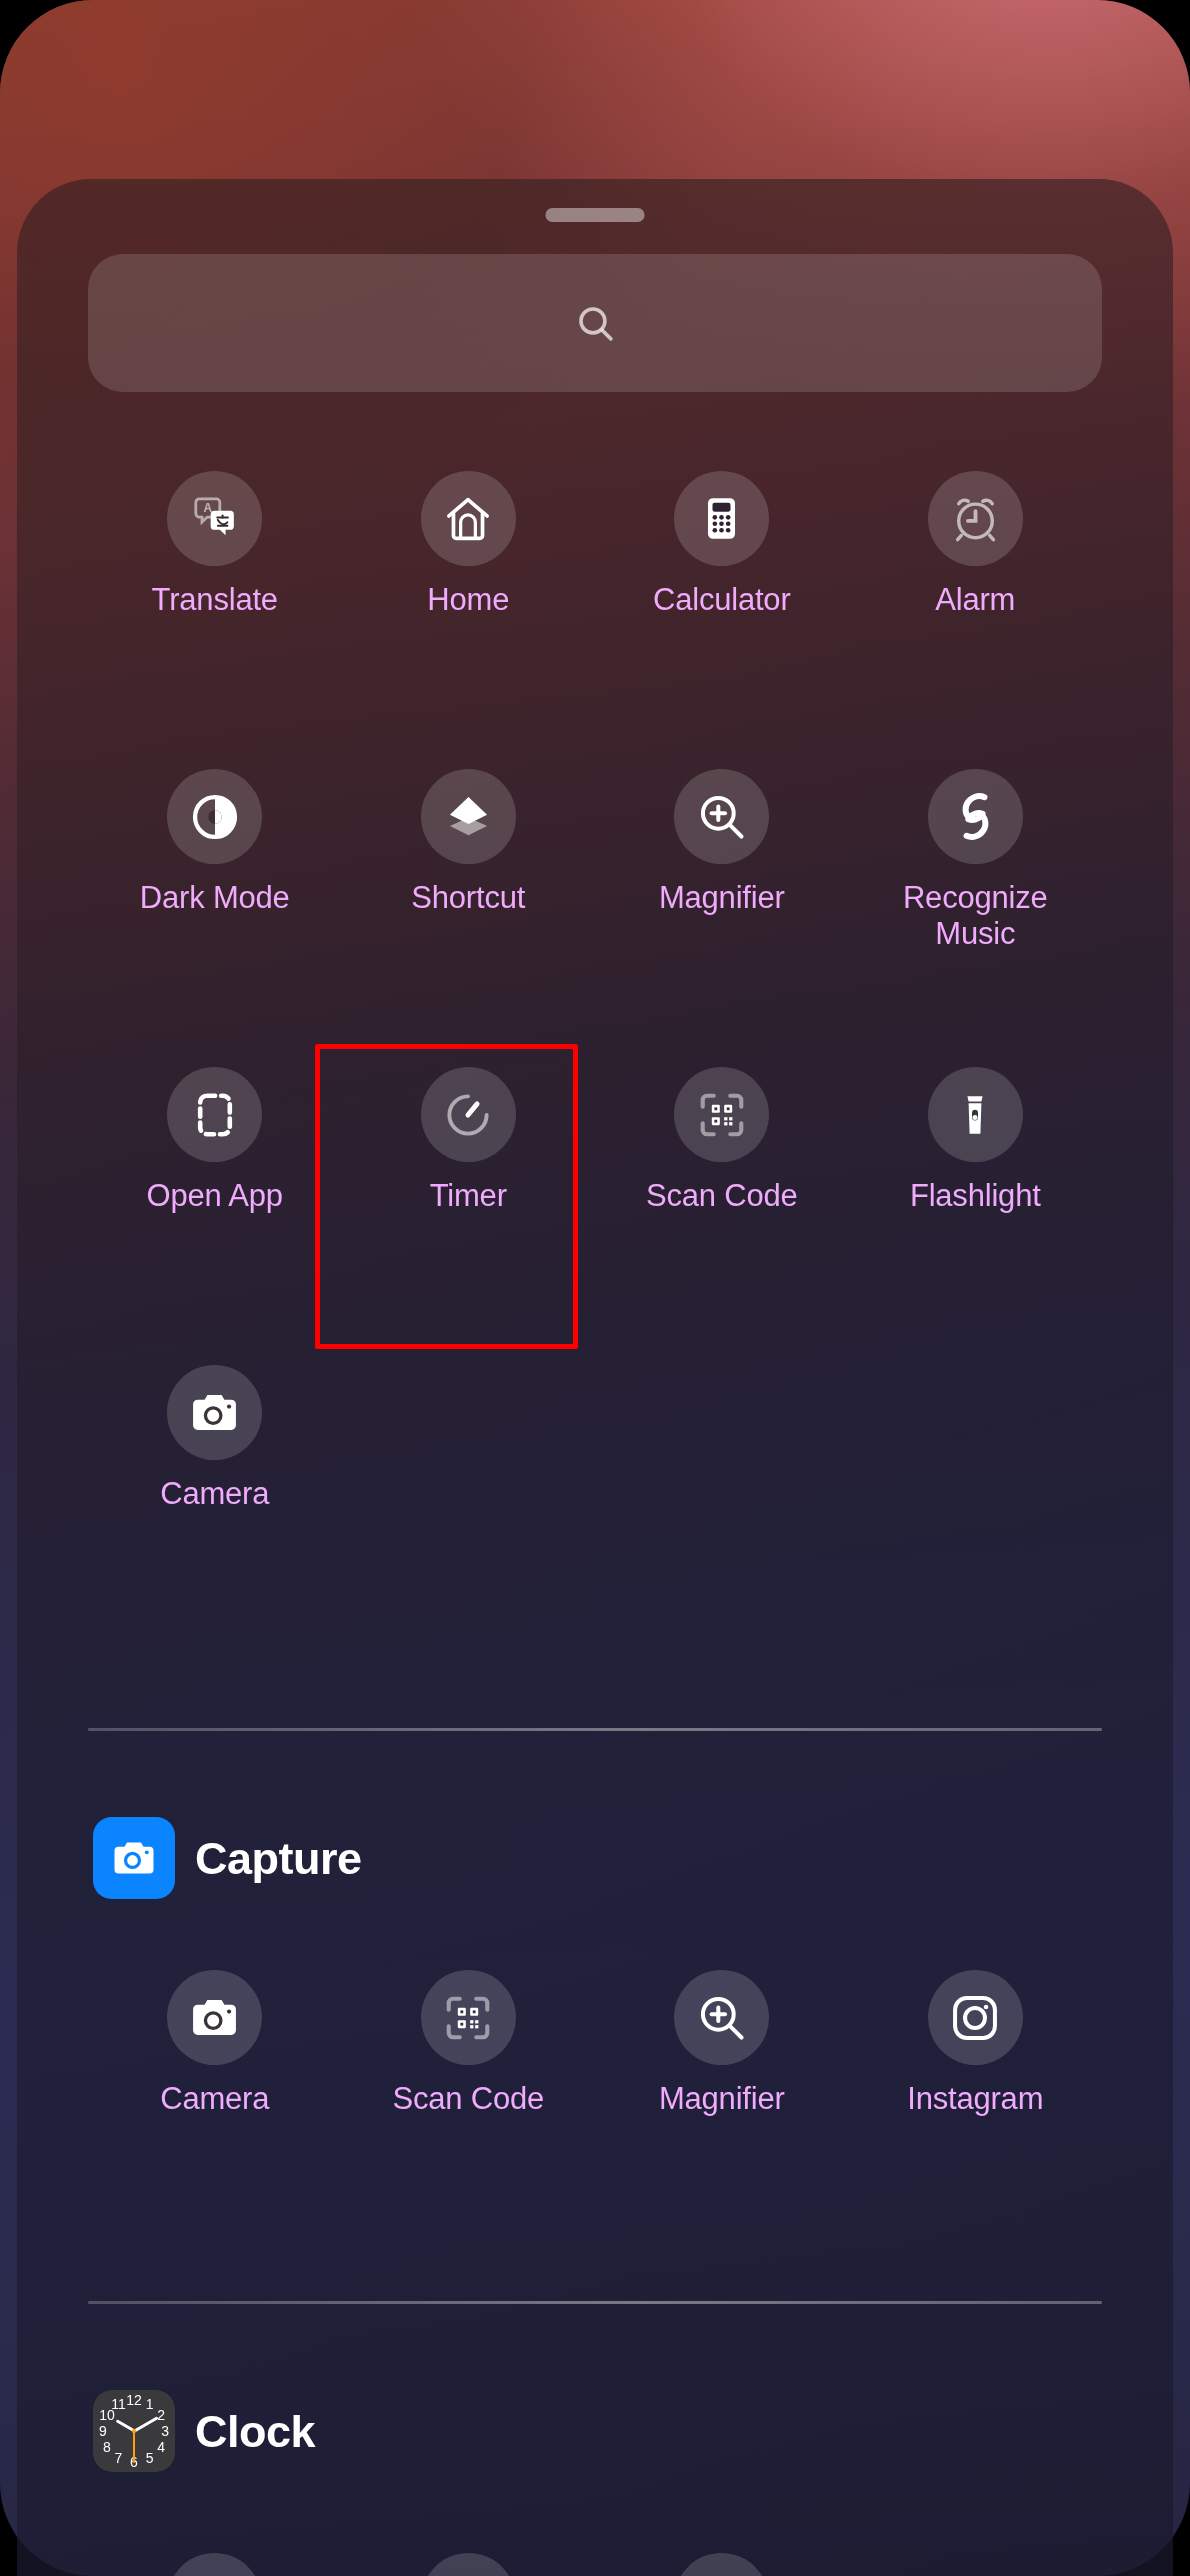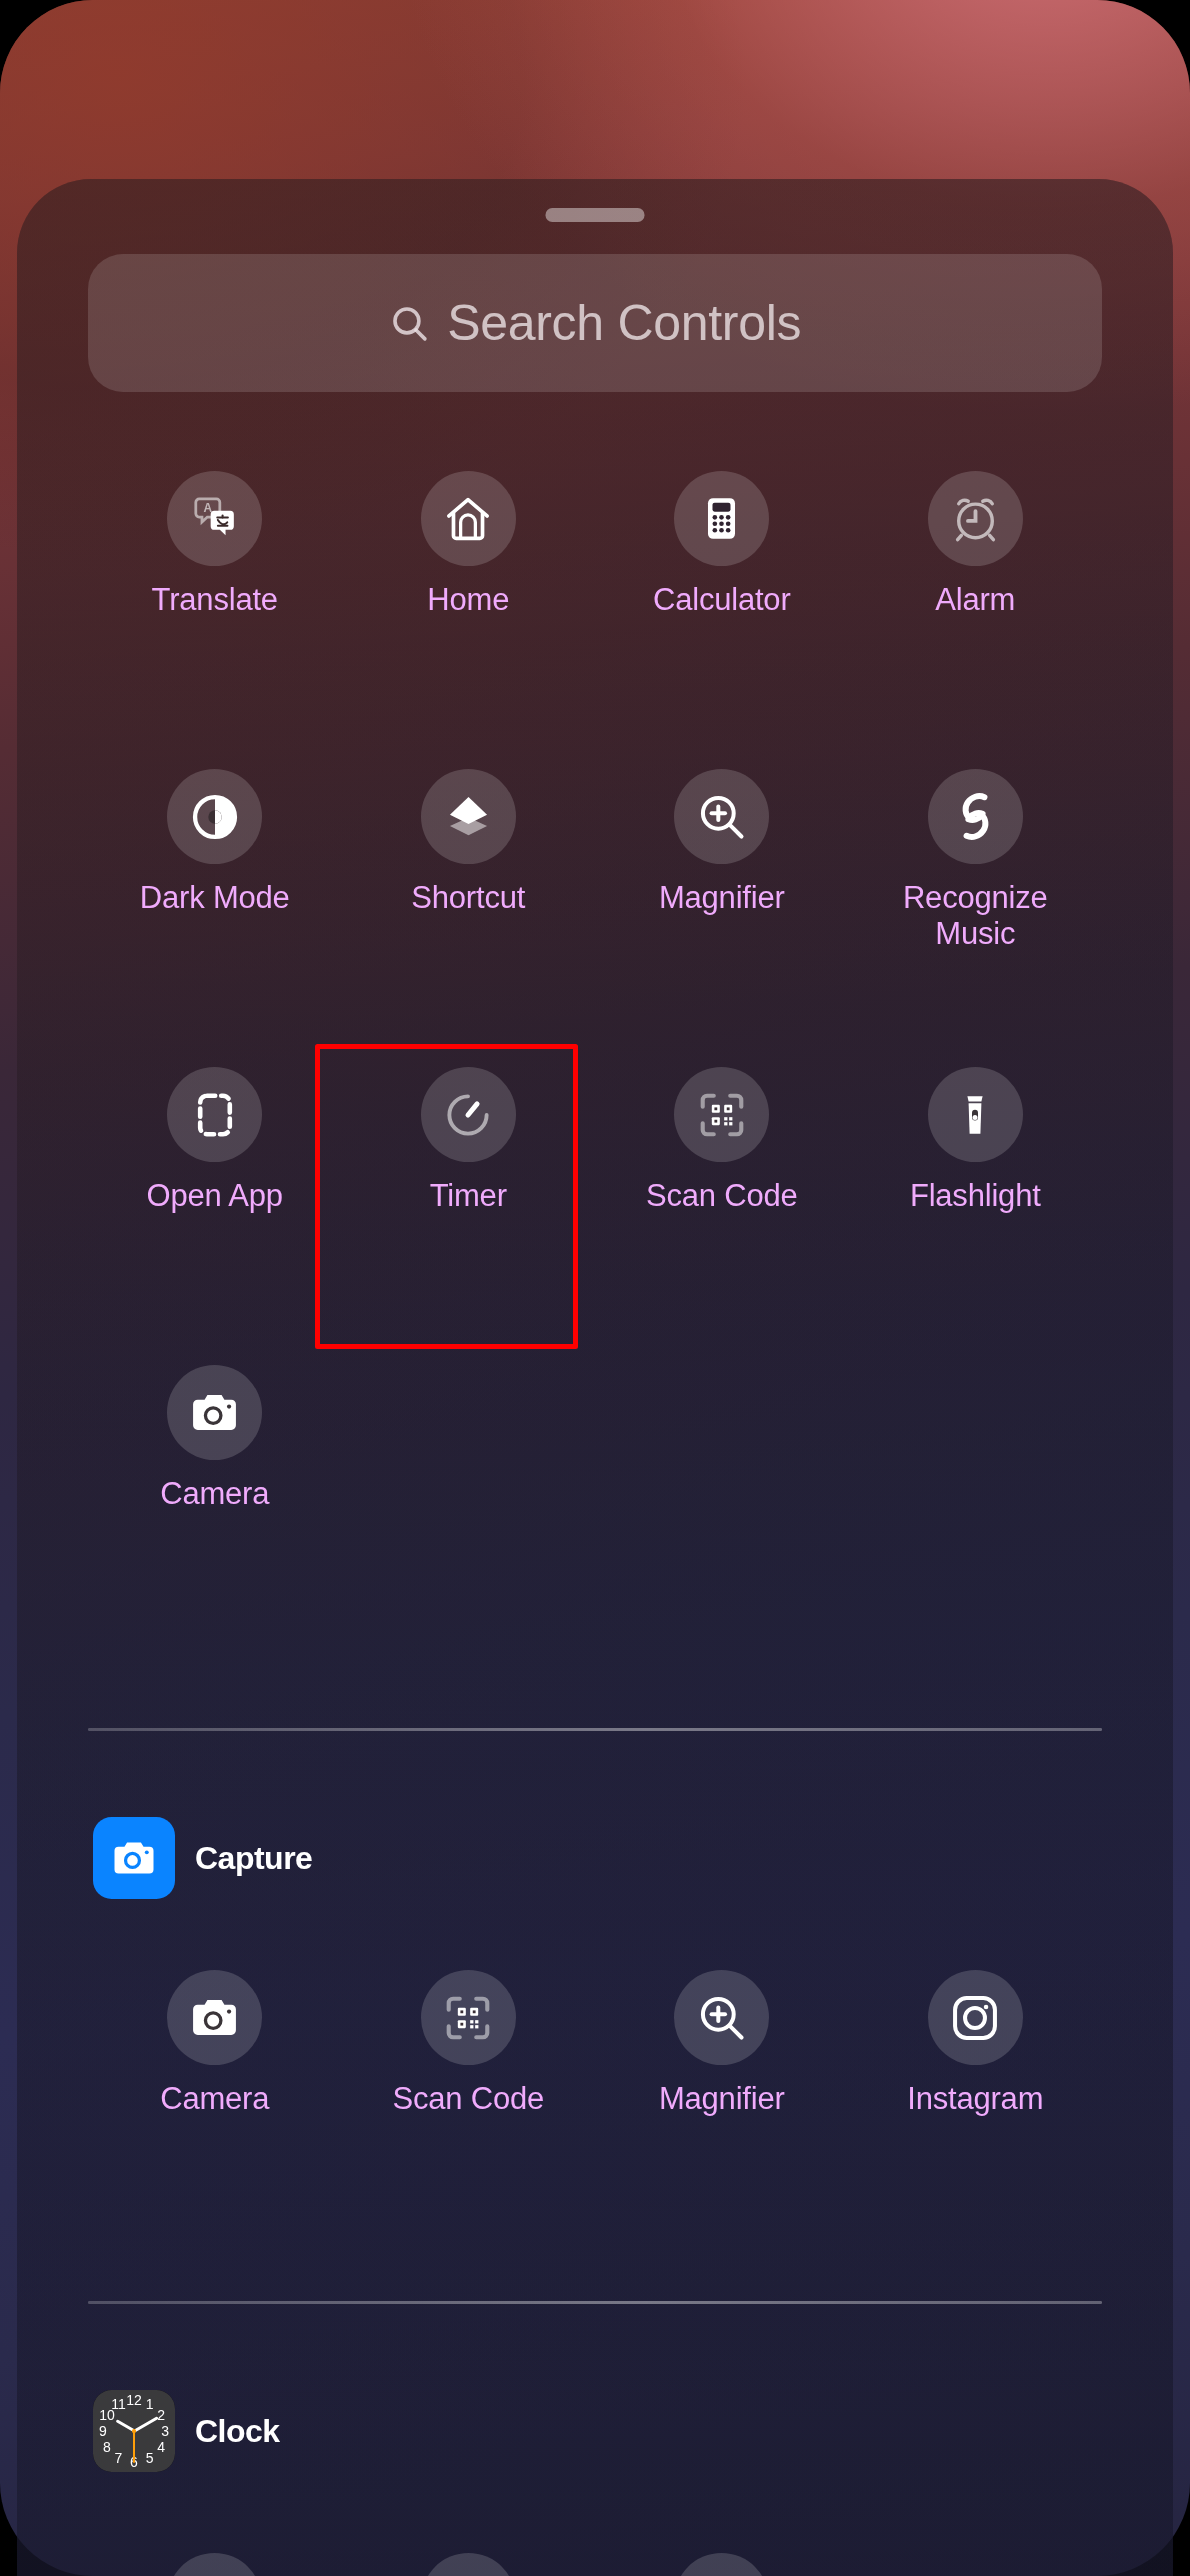--- a/index.html
+++ b/index.html
@@ -227,21 +227,21 @@
     display: flex;
     align-items: center;
     justify-content: center;
     flex: none;
     overflow: hidden;
   }
   .app-icon.capture { background: #0a84ff; }
   .app-icon.clock   { background: #1c1c1e; }
   .section-title {
     color: #ffffff;
-    font-size: 32px;
+    font-size: 45px;
     font-weight: 600;
     letter-spacing: -0.5px;
     line-height: 1;
   }
 
   
   #capture-grid { top: 1959px; }
   #capture-grid .cell { height: 260px; }
 
   
@@ -300,21 +300,20 @@
 
 <div id="drag-handle"></div>
 
 <div id="search-bar">
   <span id="search-icon-wrap">
     <svg width="41" height="41" viewBox="0 0 24 24" fill="none" stroke="rgba(235,225,228,0.82)" stroke-width="2.1" stroke-linecap="round" stroke-linejoin="round">
       <circle cx="10.5" cy="10.5" r="7"></circle>
       <line x1="15.8" y1="15.8" x2="21" y2="21"></line>
     </svg>
   </span>
-  <span id="search-placeholder">Search Controls</span>
 </div>
 
 <div id="main-grid" class="controls-grid">
 
   <div class="cell">
     <div class="bubble">
       <span>
         <svg width="51" height="51" viewBox="0 0 24 24">
           <path d="M3.2 4.4a1.6 1.6 0 0 1 1.6-1.6h8.1a1.6 1.6 0 0 1 1.6 1.6v5.3a1.6 1.6 0 0 1-1.6 1.6H8.6l-2.5 2.4v-2.4H4.8a1.6 1.6 0 0 1-1.6-1.6z" fill="none" stroke="rgba(255,255,255,0.55)" stroke-width="1.3"></path>
           <text x="8.8" y="9.1" font-size="5.6" fill="rgba(255,255,255,0.6)" font-family="Liberation Sans, sans-serif" text-anchor="middle" font-weight="600">A</text>

